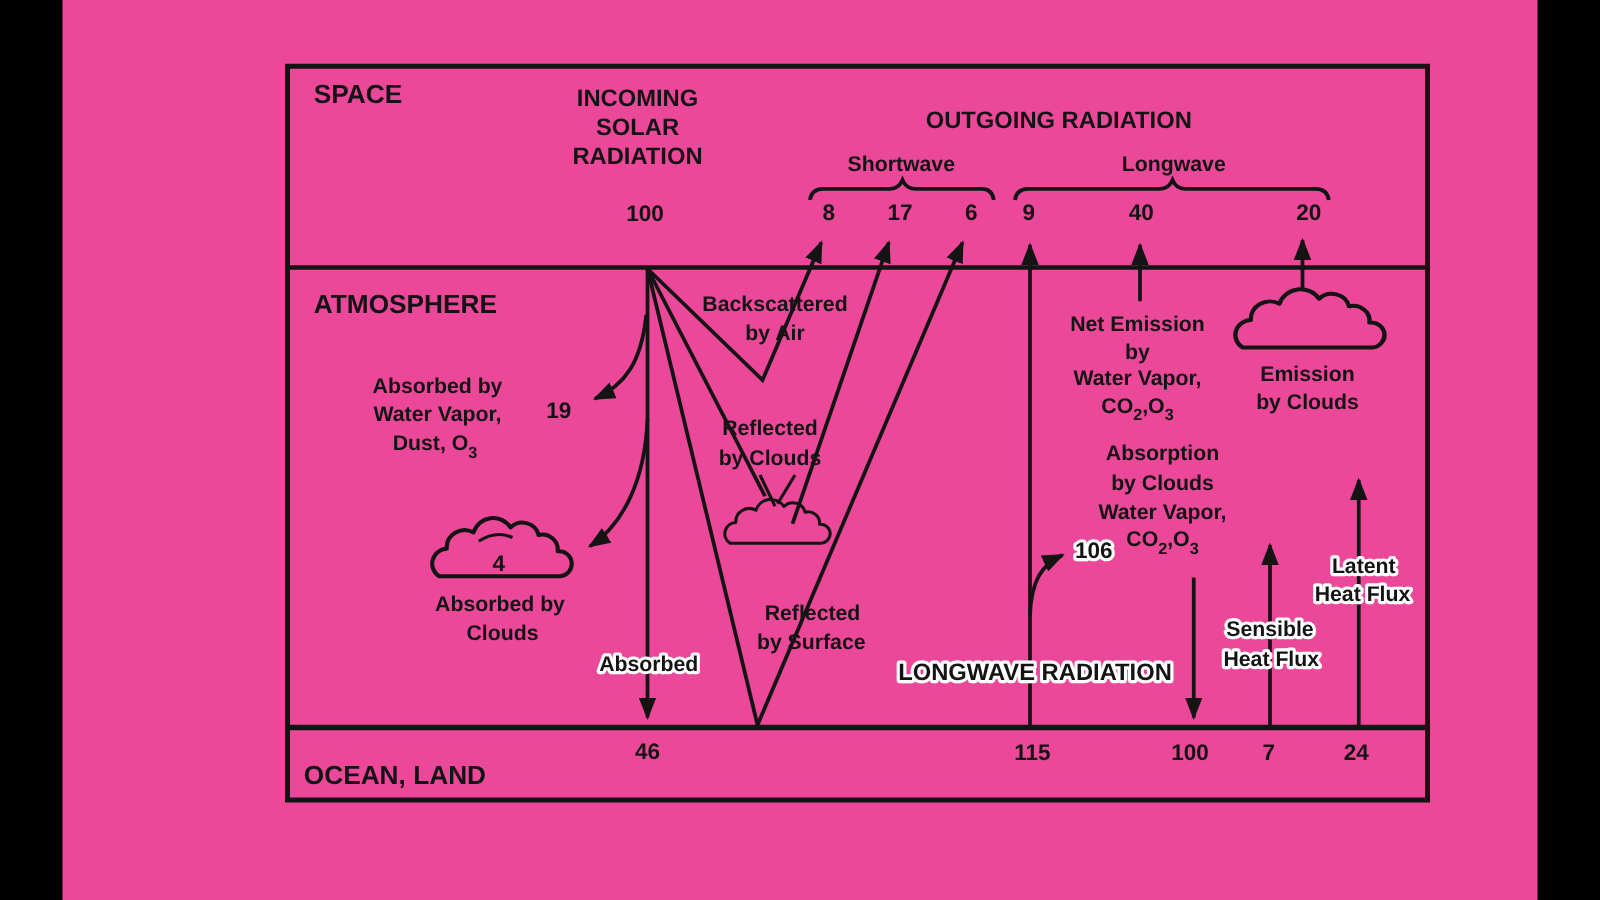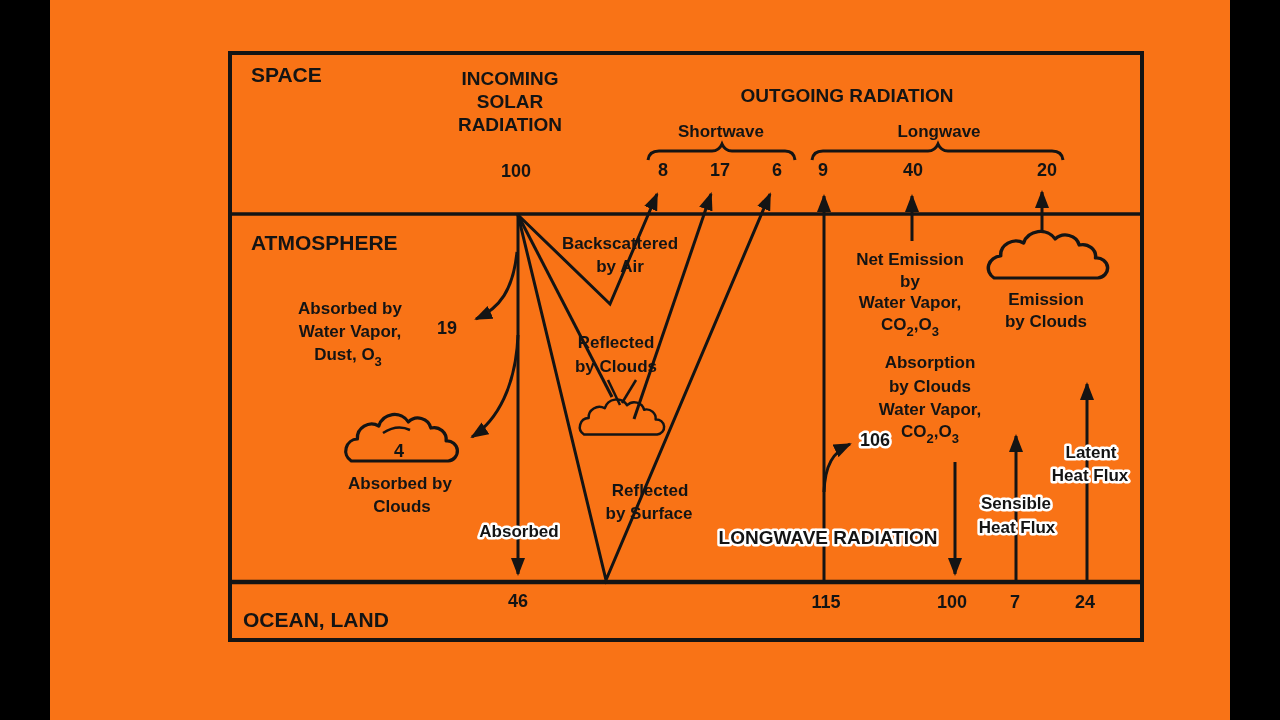--- a/index.html
+++ b/index.html
@@ -1,16 +1,16 @@
 <!DOCTYPE html>
 <html><head>
 <meta charset="utf-8">
 <style>
   html,body{margin:0;padding:0;background:#ffffff;}
-  .stage{position:relative;width:1280px;height:720px;background:#f97316;overflow:hidden;}
+  .stage{position:relative;width:1280px;height:720px;background:#ec4899;overflow:hidden;}
   svg{display:block;}
   text{font-family:"Liberation Sans","DejaVu Sans",sans-serif;font-weight:bold;fill:#141414;}
   .halo{paint-order:stroke;stroke:#ffffff;stroke-width:5px;stroke-linejoin:round;}
   .ln{stroke:#141414;fill:none;}
 </style>
 </head>
 <body>
 
 <div class="stage">
 <svg width="1280" height="720" viewBox="0 0 1280 720">

